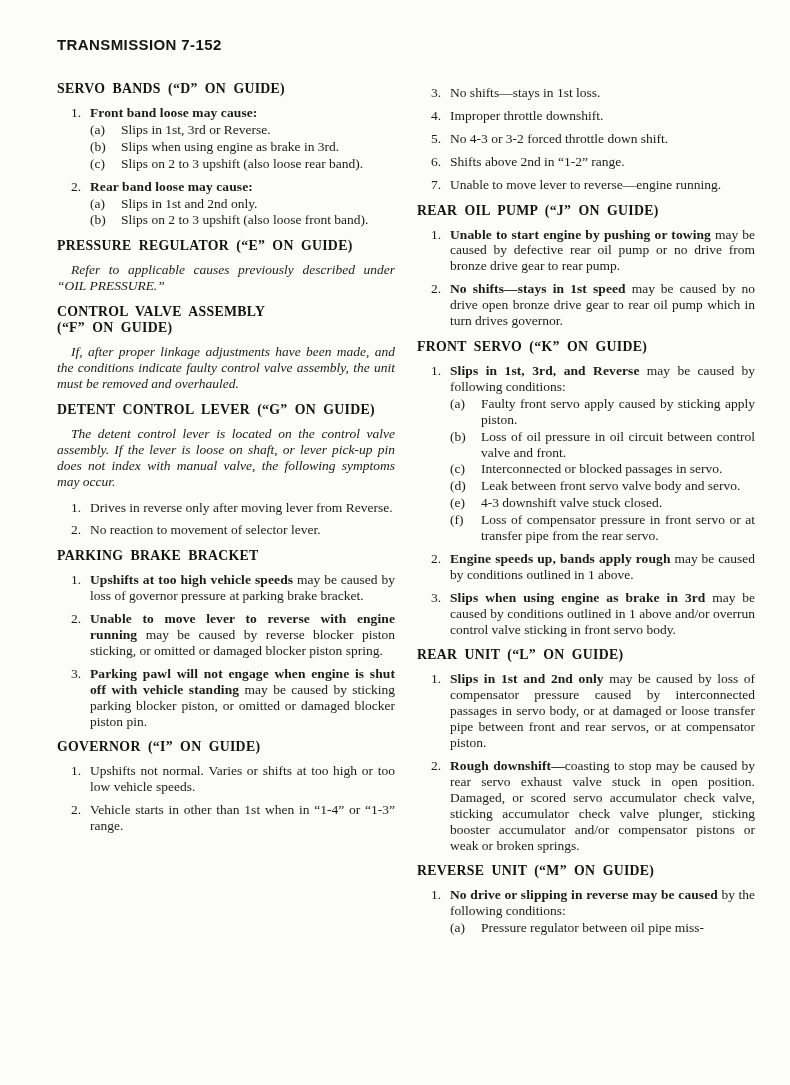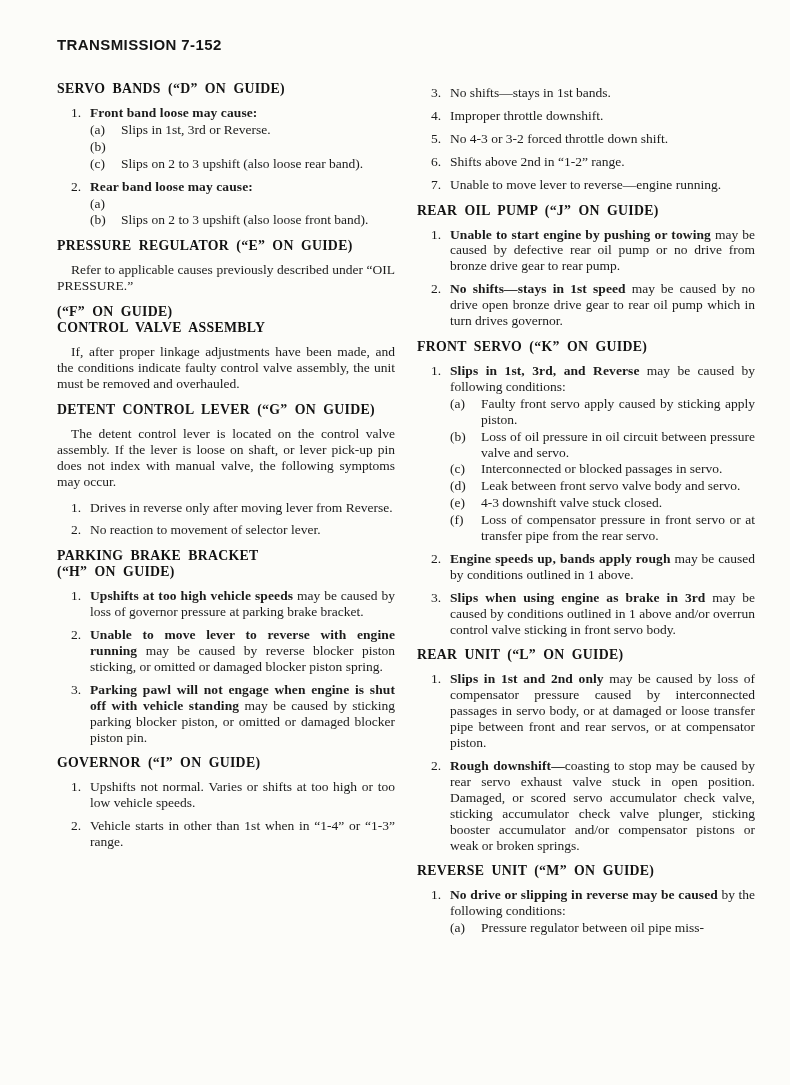--- a/index.html
+++ b/index.html
@@ -32,20 +32,21 @@
     margin:0 0 8px 0;
     color:#131313;
   }
   .col > .heading:first-child { margin-top:0; }
   .para {
     font-size:13.5px;
     line-height:15.9px;
     text-align:justify;
     text-indent:14px;
     margin:6px 0 10px 0;
+    font-style:italic;
   }
   .list { margin:4px 0 10px 0; }
   .item { display:flex; margin-bottom:7px; font-size:13.5px; line-height:15.9px; }
   .num { flex:none; width:24px; text-align:right; margin-right:9px; }
   .body { flex:1; text-align:justify; }
   .body b { letter-spacing:.1px; }
   .sub { display:flex; margin-top:1px; }
   .sublabel { flex:none; width:23px; margin-right:8px; }
   .subtext { flex:1; text-align:justify; }
 </style>
@@ -60,61 +61,62 @@
           <div>SERVO BANDS (“D” ON GUIDE)</div>
         </div>
         <div class="list">
           <div class="item">
             <span class="num">1.</span>
             <div class="body"><b>Front band loose may cause:</b><div class="sub">
                 <span class="sublabel">(a)</span>
                 <div class="subtext">Slips in 1st, 3rd or Reverse.</div>
               </div><div class="sub">
                 <span class="sublabel">(b)</span>
+                <div class="subtext">Slips when using engine as brake in 3rd.</div>
               </div><div class="sub">
                 <span class="sublabel">(c)</span>
                 <div class="subtext">Slips on 2 to 3 upshift (also loose rear band).</div>
               </div></div>
           </div>
           <div class="item">
             <span class="num">2.</span>
             <div class="body"><b>Rear band loose may cause:</b><div class="sub">
                 <span class="sublabel">(a)</span>
+                <div class="subtext">Slips in 1st and 2nd only.</div>
               </div><div class="sub">
                 <span class="sublabel">(b)</span>
                 <div class="subtext">Slips on 2 to 3 upshift (also loose front band).</div>
               </div></div>
           </div>
         </div>
         <div class="heading">
           <div>PRESSURE REGULATOR (“E” ON GUIDE)</div>
         </div>
         <div class="para">Refer to applicable causes previously described under “OIL PRESSURE.”</div>
         <div class="heading">
+          <div>CONTROL VALVE ASSEMBLY</div>
           <div>(“F” ON GUIDE)</div>
-          <div>CONTROL VALVE ASSEMBLY</div>
         </div>
         <div class="para">If, after proper linkage adjustments have been made, and the conditions indicate faulty control valve assembly, the unit must be removed and overhauled.</div>
         <div class="heading">
           <div>DETENT CONTROL LEVER (“G” ON GUIDE)</div>
         </div>
         <div class="para">The detent control lever is located on the control valve assembly. If the lever is loose on shaft, or lever pick-up pin does not index with manual valve, the following symptoms may occur.</div>
         <div class="list">
           <div class="item">
             <span class="num">1.</span>
             <div class="body"><span>Drives in reverse only after moving lever from Reverse.</span></div>
           </div>
           <div class="item">
             <span class="num">2.</span>
             <div class="body"><span>No reaction to movement of selector lever.</span></div>
           </div>
         </div>
         <div class="heading">
           <div>PARKING BRAKE BRACKET</div>
-          <div>(“H” ON GUIDE)</div>
         </div>
         <div class="list">
           <div class="item">
             <span class="num">1.</span>
             <div class="body"><b>Upshifts at too high vehicle speeds</b> <span>may be caused by loss of governor pressure at parking brake bracket.</span></div>
           </div>
           <div class="item">
             <span class="num">2.</span>
             <div class="body"><b>Unable to move lever to reverse with engine running</b> <span>may be caused by reverse blocker piston sticking, or omitted or damaged blocker piston spring.</span></div>
           </div>
@@ -134,21 +136,21 @@
           <div class="item">
             <span class="num">2.</span>
             <div class="body"><span>Vehicle starts in other than 1st when in “1-4” or “1-3” range.</span></div>
           </div>
         </div>
       </div>
       <div class="col">
         <div class="list">
           <div class="item">
             <span class="num">3.</span>
-            <div class="body"><span>No shifts—stays in 1st bands.</span></div>
+            <div class="body"><span>No shifts—stays in 1st loss.</span></div>
           </div>
           <div class="item">
             <span class="num">4.</span>
             <div class="body"><span>Improper throttle downshift.</span></div>
           </div>
           <div class="item">
             <span class="num">5.</span>
             <div class="body"><span>No 4-3 or 3-2 forced throttle down shift.</span></div>
           </div>
           <div class="item">
@@ -177,21 +179,21 @@
           <div>FRONT SERVO (“K” ON GUIDE)</div>
         </div>
         <div class="list">
           <div class="item">
             <span class="num">1.</span>
             <div class="body"><b>Slips in 1st, 3rd, and Reverse</b> <span>may be caused by following conditions:</span><div class="sub">
                 <span class="sublabel">(a)</span>
                 <div class="subtext">Faulty front servo apply caused by sticking apply piston.</div>
               </div><div class="sub">
                 <span class="sublabel">(b)</span>
-                <div class="subtext">Loss of oil pressure in oil circuit between pressure valve and servo.</div>
+                <div class="subtext">Loss of oil pressure in oil circuit between control valve and front.</div>
               </div><div class="sub">
                 <span class="sublabel">(c)</span>
                 <div class="subtext">Interconnected or blocked passages in servo.</div>
               </div><div class="sub">
                 <span class="sublabel">(d)</span>
                 <div class="subtext">Leak between front servo valve body and servo.</div>
               </div><div class="sub">
                 <span class="sublabel">(e)</span>
                 <div class="subtext">4-3 downshift valve stuck closed.</div>
               </div><div class="sub">

